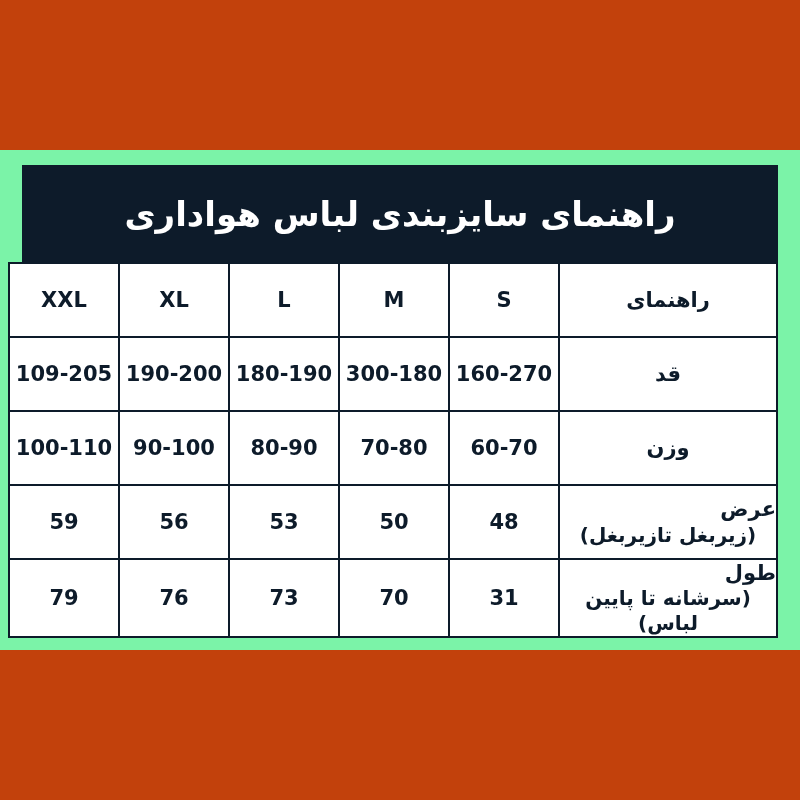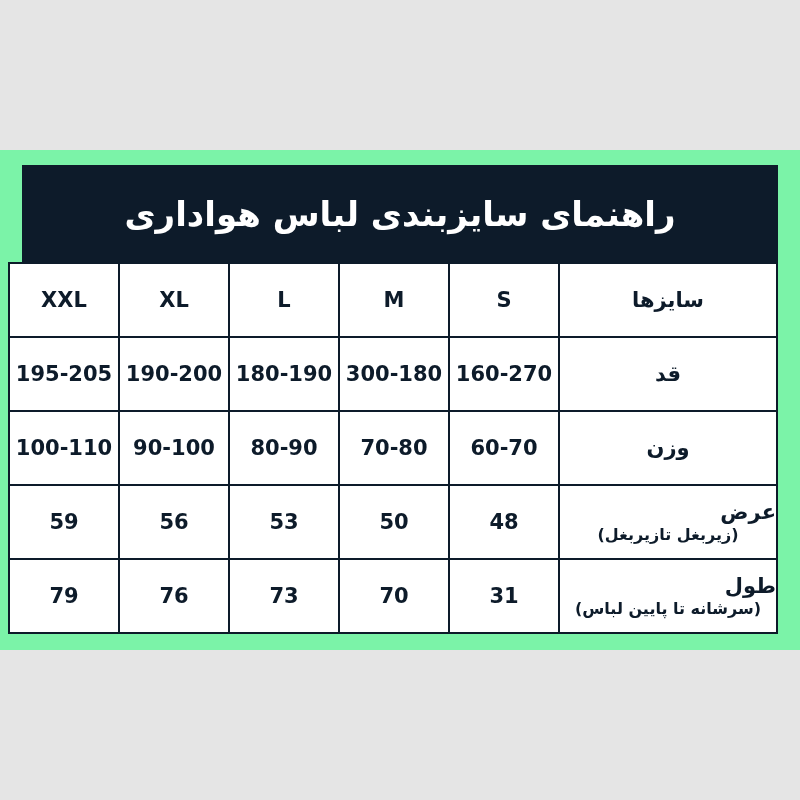--- a/index.html
+++ b/index.html
@@ -11,21 +11,21 @@
     height: 800px;
     background: #ffffff;
     font-family: "DejaVu Sans", "Liberation Sans", sans-serif;
     overflow: hidden;
   }
 
   #page {
     position: relative;
     width: 800px;
     height: 800px;
-    background: #e5e5e5;
+    background: #c2410c;
   }
 
   
   #chart-frame {
     position: absolute;
     left: 0px;
     top: 150px;
     width: 800px;
     height: 500px;
     background: #7bf3a8;
@@ -81,21 +81,21 @@
     margin-left: 40px;
   }
   table#size-table td.label-cell {
     width: 216px;
   }
   table#size-table td.val-cell {
     width: 108px;
   }
   .sub-line {
     display: block;
-    font-size: 16px;
+    font-size: 20px;
     font-weight: bold;
   }
   .main-line {
     display: block;
     text-align: right;
   }
   tr.header-row td {
     height: 78px;
   }
   tr.tall-row td {
@@ -110,34 +110,34 @@
   <div id="chart-frame">
     <div id="chart-inner">
 
       <div id="title-bar">
         <div id="title-text">راهنمای سایزبندی لباس هواداری</div>
       </div>
 
       <table id="size-table">
         <tbody>
           <tr class="header-row">
-            <td class="label-cell">سایزها</td>
+            <td class="label-cell">راهنمای</td>
             <td class="val-cell">S</td>
             <td class="val-cell">M</td>
             <td class="val-cell">L</td>
             <td class="val-cell">XL</td>
             <td class="val-cell">XXL</td>
           </tr>
           <tr>
             <td class="label-cell">قد</td>
             <td class="val-cell">160-270</td>
             <td class="val-cell">300-180</td>
             <td class="val-cell">180-190</td>
             <td class="val-cell">190-200</td>
-            <td class="val-cell">195-205</td>
+            <td class="val-cell">109-205</td>
           </tr>
           <tr>
             <td class="label-cell">وزن</td>
             <td class="val-cell">60-70</td>
             <td class="val-cell">70-80</td>
             <td class="val-cell">80-90</td>
             <td class="val-cell">90-100</td>
             <td class="val-cell">100-110</td>
           </tr>
           <tr class="tall-row">

